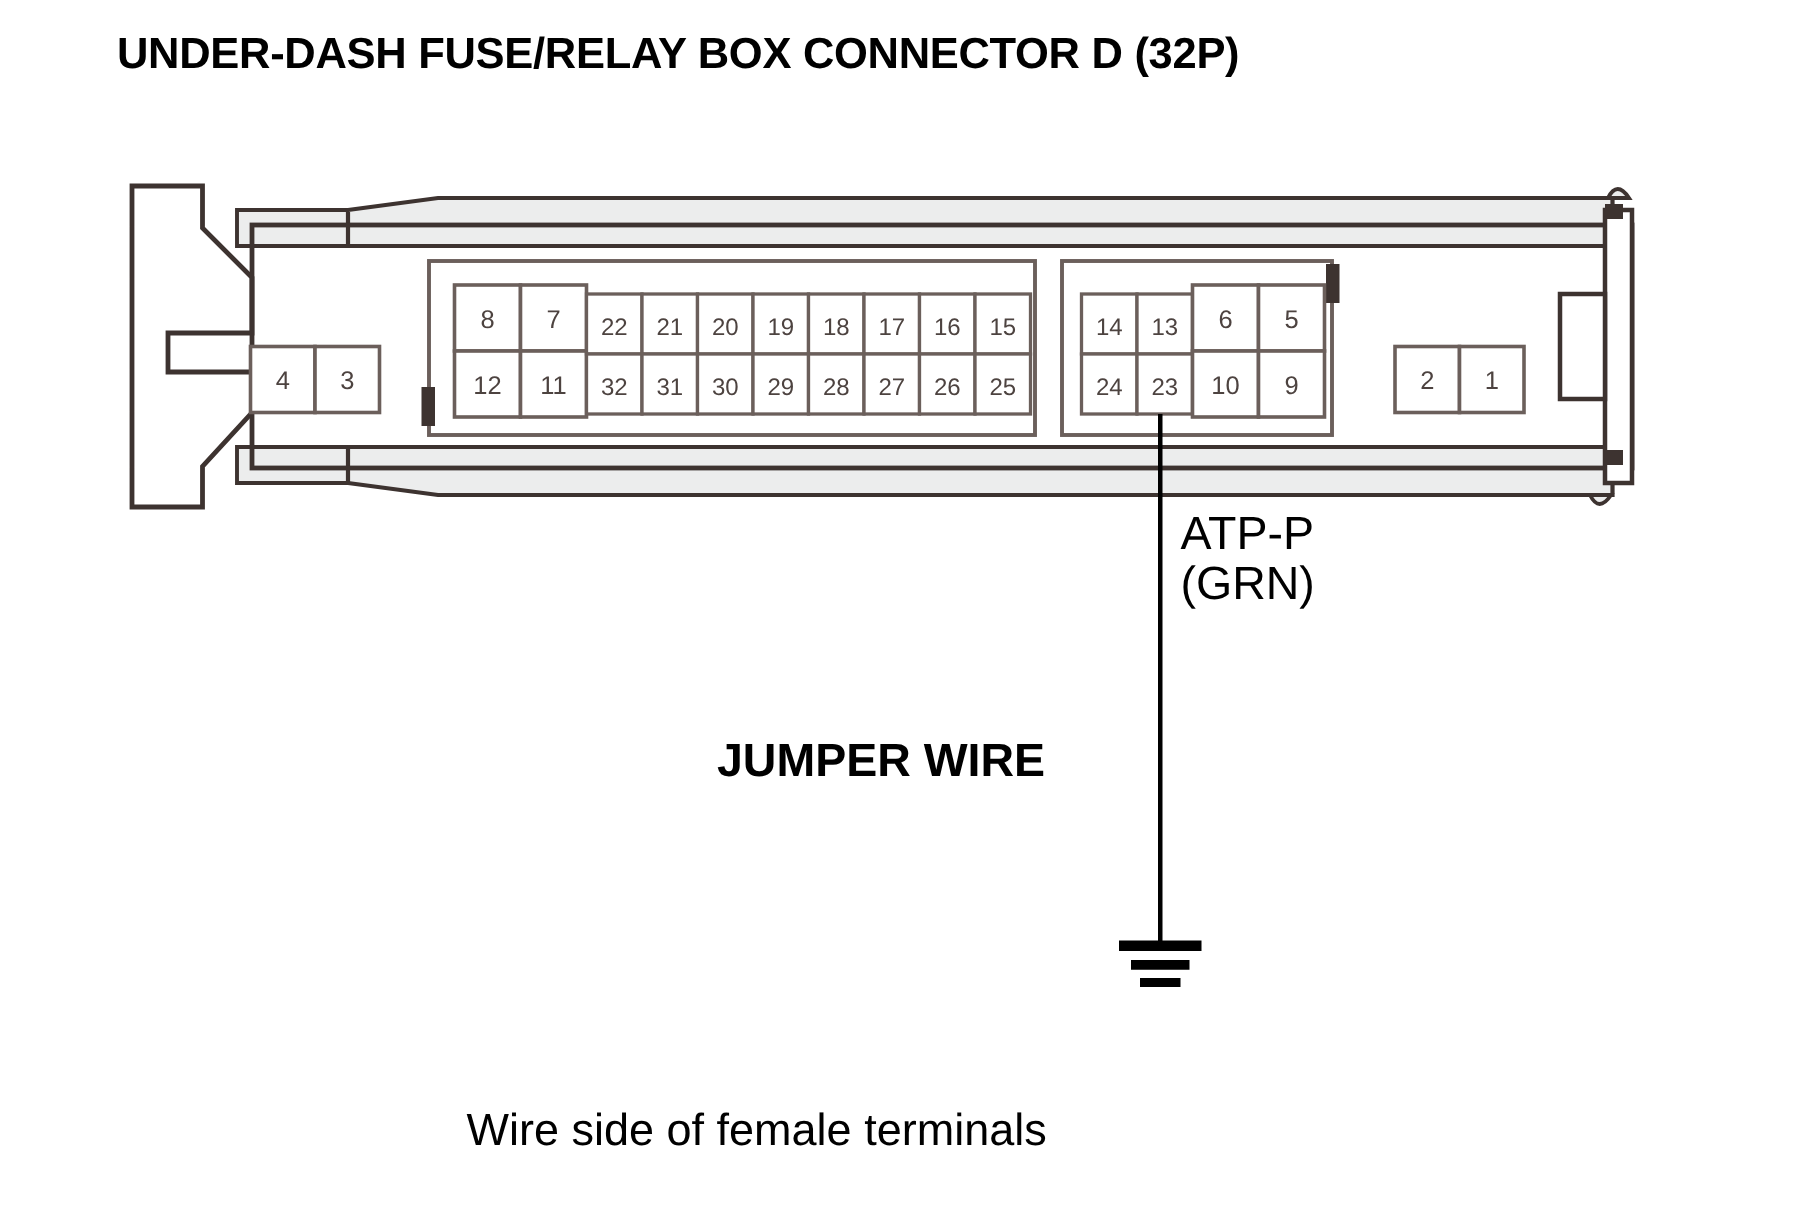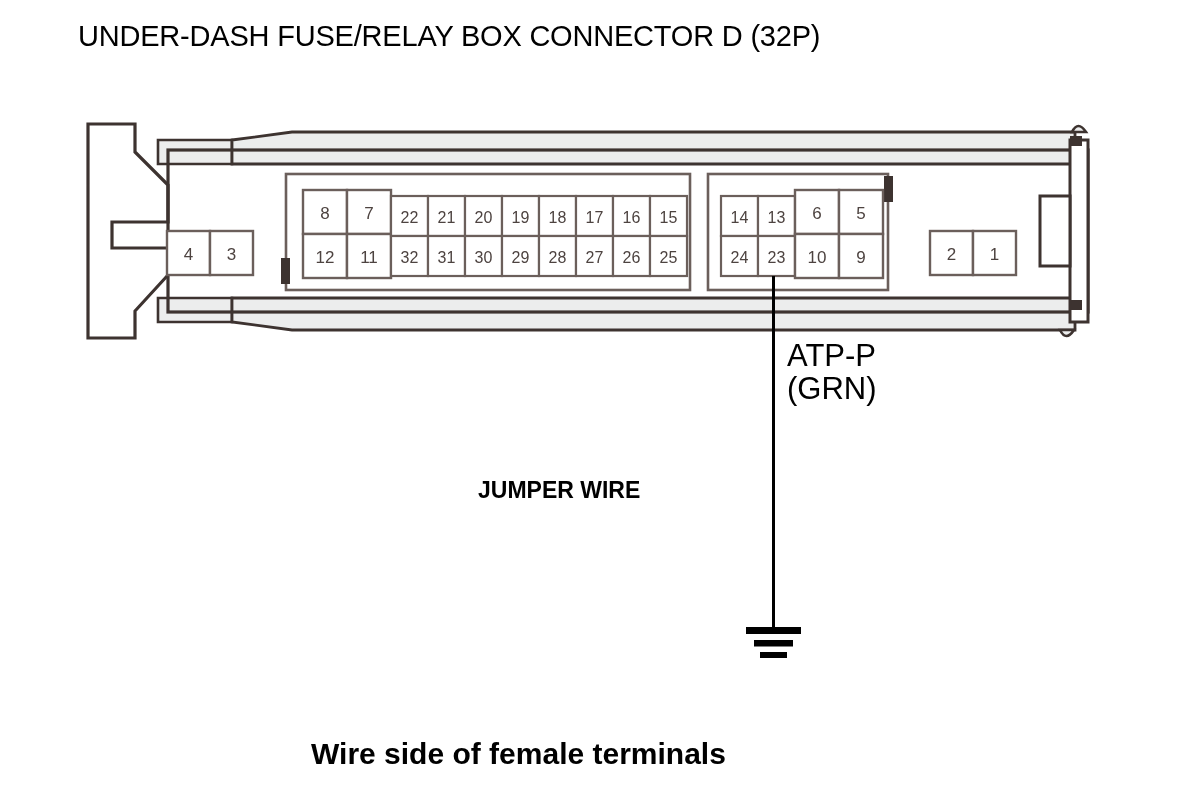--- a/index.html
+++ b/index.html
@@ -19,21 +19,21 @@
   #stage {
     position: relative;
     width: 1200px;
     height: 804px;
   }
   .diagram-title {
     position: absolute;
     left: 78px;
     top: 20px;
     font-size: 29px;
-    font-weight: normal;
+    font-weight: bold;
     letter-spacing: -0.2px;
     white-space: nowrap;
   }
   .connector-art {
     position: absolute;
     left: 0;
     top: 0;
     width: 1200px;
     height: 804px;
   }
@@ -42,31 +42,31 @@
     left: 787px;
     top: 340px;
     font-size: 31px;
     font-weight: normal;
     line-height: 1.06;
     white-space: nowrap;
   }
   .label-jumper {
     position: absolute;
     left: 478px;
-    top: 477px;
-    font-size: 23px;
+    top: 489px;
+    font-size: 31px;
     font-weight: bold;
     white-space: nowrap;
   }
   .caption-wireside {
     position: absolute;
     left: 311px;
     top: 737px;
     font-size: 30px;
-    font-weight: bold;
+    font-weight: normal;
     white-space: nowrap;
   }
   .pin-num {
     font-family: "Liberation Sans", sans-serif;
     font-size: 17px;
     fill: #4d4340;
     font-weight: normal;
   }
   .pin-num-sm {
     font-family: "Liberation Sans", sans-serif;

